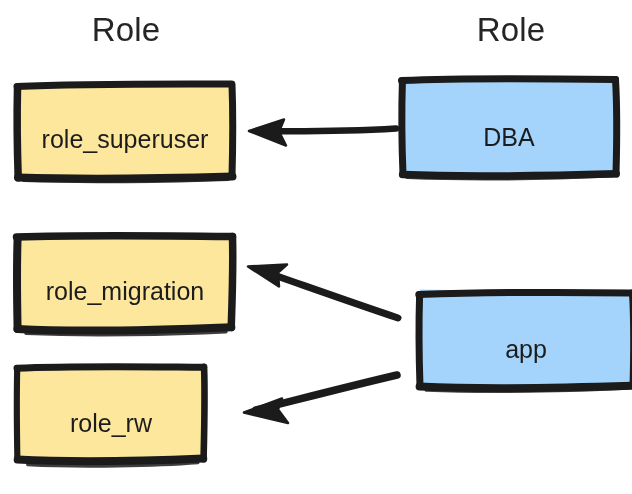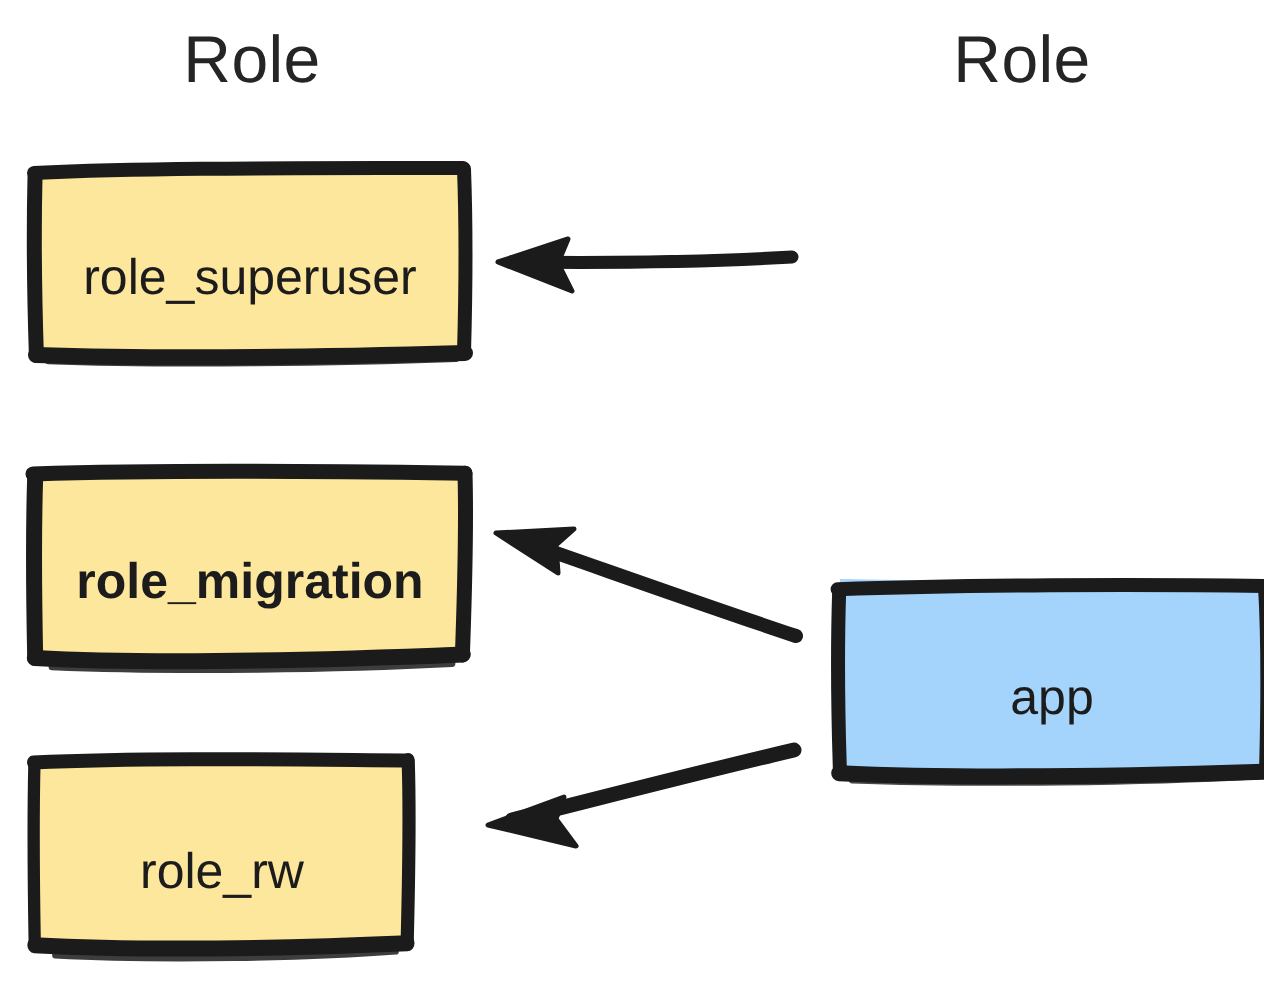--- a/index.html
+++ b/index.html
@@ -60,22 +60,22 @@
     left: -6px;
     top: -6px;
     width: calc(100% + 12px);
     height: calc(100% + 12px);
     overflow: visible;
     z-index: 1;
   }
 
   
   #node-role-superuser { left: 16px; top: 84px;  width: 218px; height: 94px; }
-  #node-role-migration { left: 16px; top: 236px; width: 218px; height: 94px; font-weight: bold; }
-  #node-role-rw        { left: 16px; top: 381px; width: 190px; height: 94px; }
+  #node-role-migration { left: 16px; top: 236px; width: 218px; height: 94px; }
+  #node-role-rw        { left: 16px; top: 368px; width: 190px; height: 94px; }
   
   #node-user-dba { left: 401px; top: 81px;  width: 216px; height: 96px; }
   #node-user-app { left: 418px; top: 293px; width: 216px; height: 96px; }
 
   #arrow-layer {
     position: absolute;
     inset: 0;
     width: 632px;
     height: 494px;
     z-index: 2;
@@ -119,20 +119,31 @@
       <path d="M9.0,7.5 L221,5.5 L220,95 L8.5,97.5 Z" fill="#fce79c" stroke="none"></path>
       <path d="M8.2,7.0 C7.4,36 7.8,68 8.4,97.6" fill="none" stroke="#1b1b1b" stroke-width="7" stroke-linecap="round"></path>
       <path d="M7.5,6.2 C74,3.6 156,4.8 221.0,5.2" fill="none" stroke="#1b1b1b" stroke-width="7" stroke-linecap="round"></path>
       <path d="M221.0,5.2 C222.2,36 221.2,68 220.4,96.8" fill="none" stroke="#1b1b1b" stroke-width="7.5" stroke-linecap="round"></path>
       <path d="M8.2,97.6 C72,100.6 156,99.0 220.6,96.6" fill="none" stroke="#1b1b1b" stroke-width="8" stroke-linecap="round"></path>
       <path d="M20,102.6 C80,105.4 168,103.8 214,100.6" fill="none" stroke="#1b1b1b" stroke-width="3.4" stroke-linecap="round" opacity="0.85"></path>
     </svg>
     <span class="node-label">role_rw</span>
   </div>
 
+  <div class="node" id="node-user-dba">
+    <svg class="sketch" viewBox="0 0 228 108" preserveAspectRatio="none">
+      <path d="M8.0,7.5 L220,5.0 L221,98 L8.5,99.5 Z" fill="#a4d4fb" stroke="none"></path>
+      <path d="M7.4,6.5 C6.4,38 6.8,70 8.0,99.6" fill="none" stroke="#1b1b1b" stroke-width="7" stroke-linecap="round"></path>
+      <path d="M6.5,5.6 C70,2.6 156,3.6 220.5,4.6" fill="none" stroke="#1b1b1b" stroke-width="7" stroke-linecap="round"></path>
+      <path d="M220.5,4.6 C222.4,36 221.8,70 221.0,99.0" fill="none" stroke="#1b1b1b" stroke-width="7" stroke-linecap="round"></path>
+      <path d="M7.6,99.6 C72,102.4 158,100.6 221.2,98.8" fill="none" stroke="#1b1b1b" stroke-width="7.5" stroke-linecap="round"></path>
+      <path d="M12,102.6 C74,105 160,103.6 218,101.0" fill="none" stroke="#1b1b1b" stroke-width="3" stroke-linecap="round" opacity="0.8"></path>
+    </svg>
+    <span class="node-label">DBA</span>
+  </div>
 
   <div class="node" id="node-user-app">
     <svg class="sketch" viewBox="0 0 228 108" preserveAspectRatio="none">
       <path d="M8.0,2.5 L220,6.0 L221,98 L8.5,99.5 Z" fill="#a4d4fb" stroke="none"></path>
       <path d="M7.6,8.0 C6.6,38 7.0,70 8.0,99.6" fill="none" stroke="#1b1b1b" stroke-width="7" stroke-linecap="round"></path>
       <path d="M6.8,7.6 C70,5.4 156,5.0 220.5,6.0" fill="none" stroke="#1b1b1b" stroke-width="7" stroke-linecap="round"></path>
       <path d="M220.5,6.0 C222.4,38 221.8,70 221.0,99.0" fill="none" stroke="#1b1b1b" stroke-width="7" stroke-linecap="round"></path>
       <path d="M7.6,99.6 C72,102.6 158,100.8 221.2,98.8" fill="none" stroke="#1b1b1b" stroke-width="8" stroke-linecap="round"></path>
       <path d="M14,103.2 C76,105.6 162,104.2 216,101.2" fill="none" stroke="#1b1b1b" stroke-width="3" stroke-linecap="round" opacity="0.8"></path>
     </svg>

